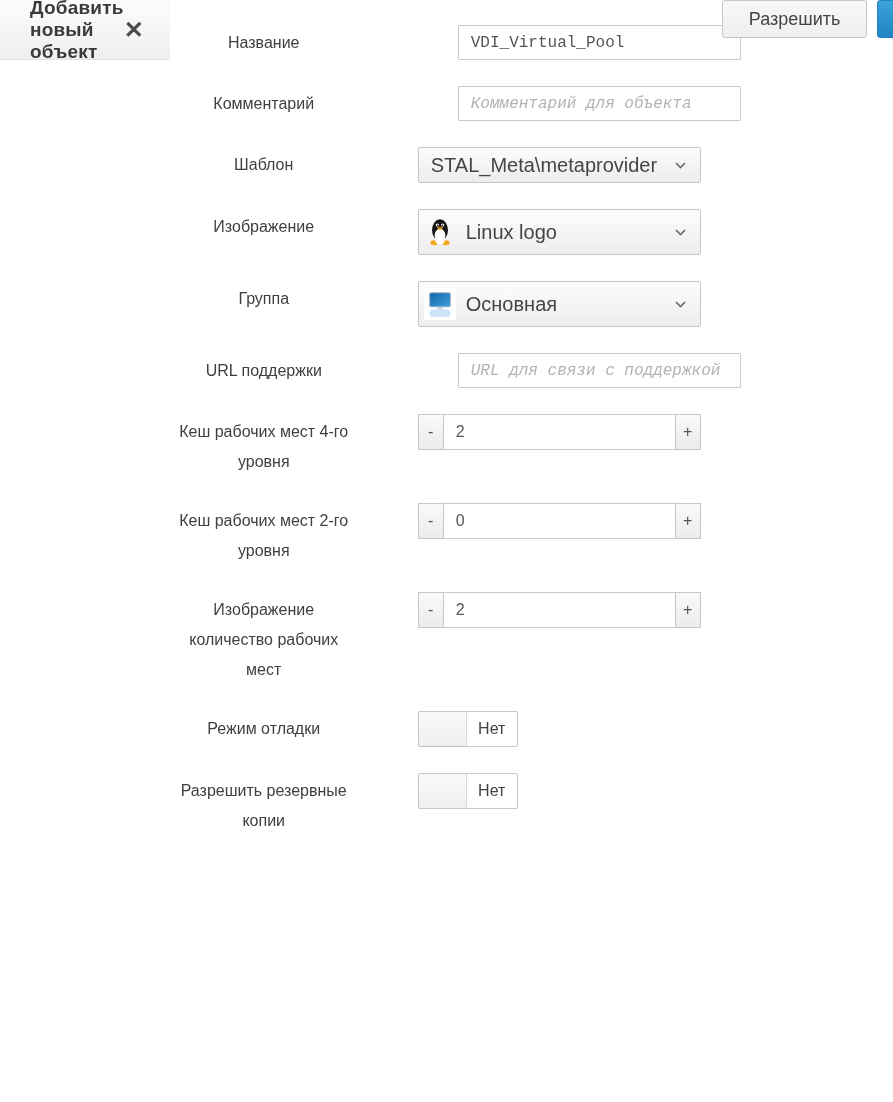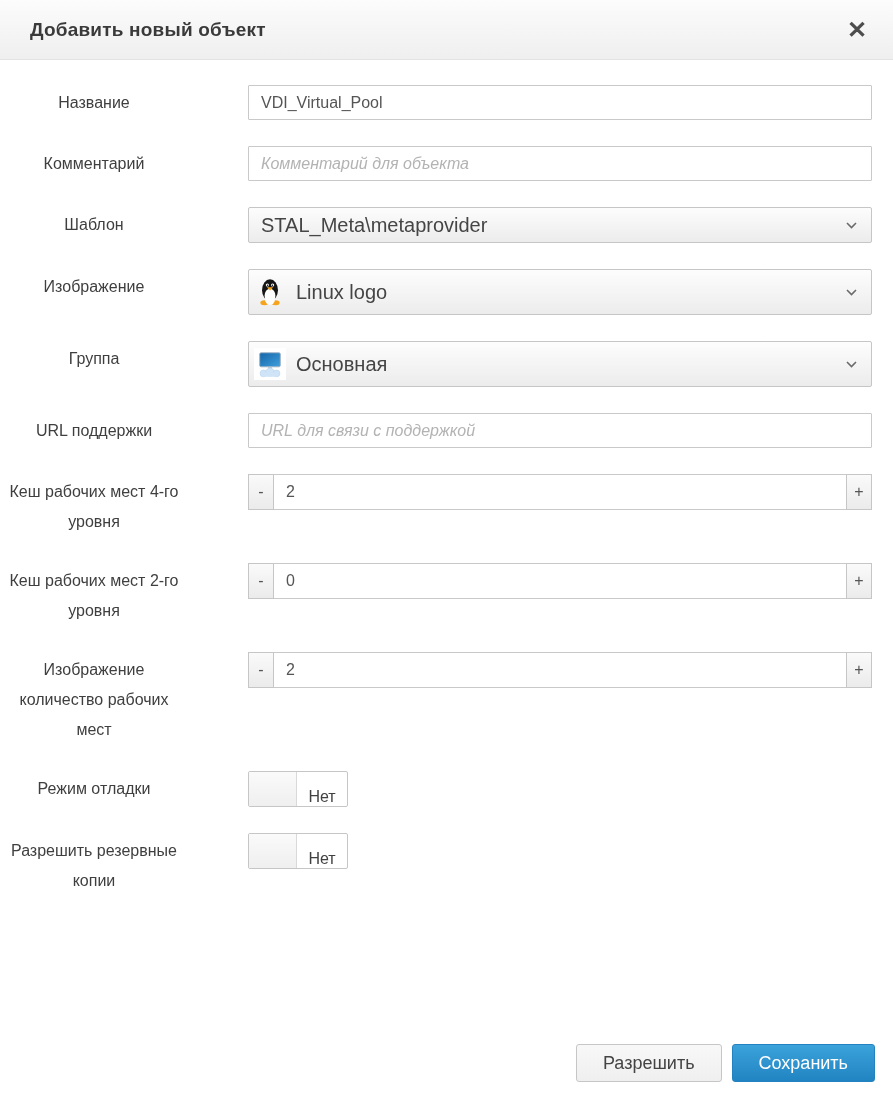--- a/index.html
+++ b/index.html
@@ -1,21 +1,21 @@
 <!DOCTYPE html>
 <html><head>
 <meta charset="utf-8">
 <style>
   html,body{margin:0;padding:0;background:#fff;}
   body{
     width:893px;height:1102px;overflow:hidden;
     font-family:"Liberation Sans","DejaVu Sans",sans-serif;
     -webkit-font-smoothing:antialiased;
   }
-  .modal{width:893px;height:1102px;display:flex;flex-direction:column;background:#fff;}
+  .modal{width:893px;height:1102px;display:flex;background:#fff;}
 
   
   .modal-header{
     height:60px;flex:0 0 60px;
     background:linear-gradient(#fcfcfc,#efefef);
     border-bottom:1px solid #e3e3e3;
     display:flex;align-items:center;justify-content:space-between;
     padding:0 26px 0 30px;box-sizing:border-box;
   }
   .modal-title{font-size:19px;font-weight:700;color:#3a3a3a;letter-spacing:.2px;}
@@ -30,21 +30,21 @@
   .lbl{
     flex:0 0 188px;width:188px;text-align:center;
     font-size:16px;line-height:30px;color:#3f3f3f;
     padding-top:3px;box-sizing:border-box;
   }
   .ctrl{flex:1 1 auto;margin-left:60px;min-width:0;}
 
   .txt{
     width:100%;height:35px;box-sizing:border-box;
     border:1px solid #c9c9c9;background:#fff;border-radius:1px;
-    font-family:Liberation Sans, sans-serif;font-size:16px;color:#555;padding:0 12px;outline:none;
+    font-family:Liberation Mono, monospace;font-size:16px;color:#555;padding:0 12px;outline:none;margin-left:40px;
   }
   .txt::placeholder{color:#b3b3b3;font-style:italic;opacity:1;}
 
   .select{
     height:36px;box-sizing:border-box;
     border:1px solid #c6c6c6;border-radius:2px;
     background:linear-gradient(#fdfdfd,#ececec);
     display:flex;align-items:center;
     padding:0 14px 0 12px;cursor:pointer;
   }
@@ -66,21 +66,21 @@
   .step-input{
     flex:1 1 auto;min-width:0;height:36px;box-sizing:border-box;
     border:1px solid #c9c9c9;border-left:none;border-right:none;
     background:#fff;font-family:inherit;font-size:16px;color:#555;
     padding:0 12px;outline:none;
   }
 
   .toggle{
     width:100px;height:36px;box-sizing:border-box;
     border:1px solid #c6c6c6;border-radius:2px;background:#fff;
-    display:flex;cursor:pointer;overflow:hidden;align-items:flex-end;
+    display:flex;cursor:pointer;overflow:hidden;
   }
   .knob{
     flex:0 0 48px;height:100%;
     background:linear-gradient(#fafafa,#efefef);
     border-right:1px solid #d9d9d9;box-sizing:border-box;
   }
   .tog-label{
     flex:1 1 auto;display:flex;align-items:center;justify-content:center;
     font-size:16px;color:#414141;
   }

